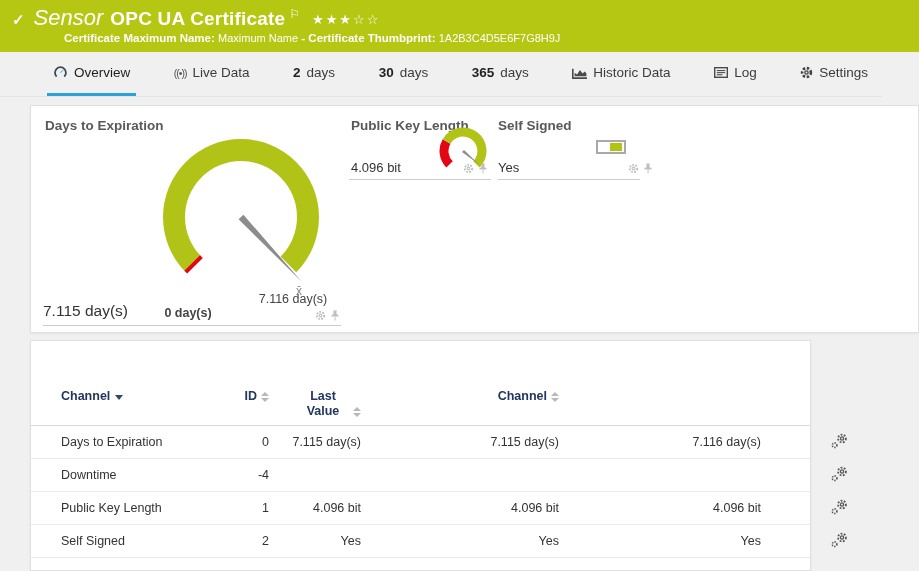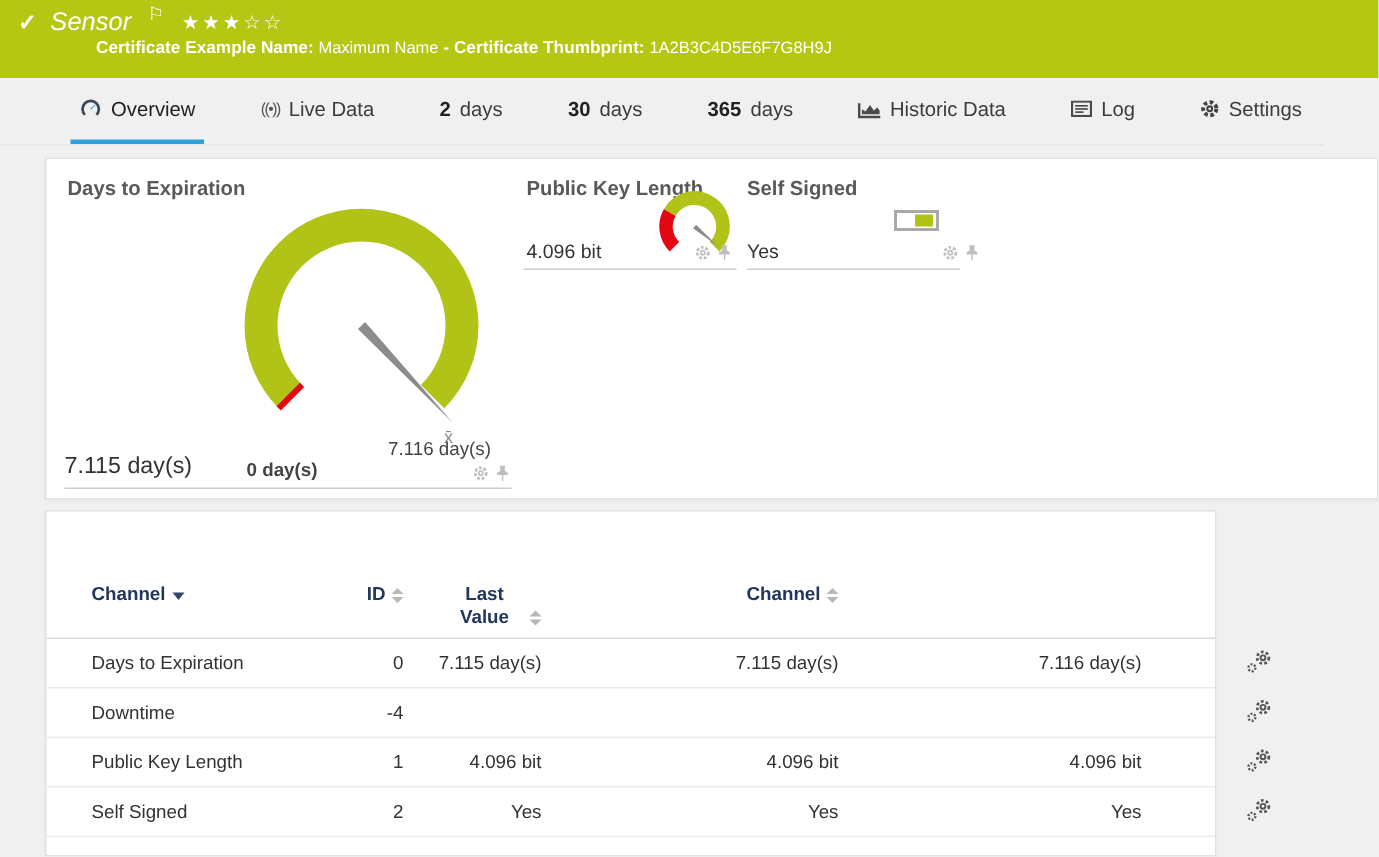--- a/index.html
+++ b/index.html
@@ -5,21 +5,21 @@
   * { margin:0; padding:0; box-sizing:border-box; }
   html,body { width:919px; height:571px; overflow:hidden; background:#f0f0f0;
     font-family:"Liberation Sans", sans-serif; color:#333; }
   .stage { position:relative; width:919px; height:571px; }
 
   
   .app-header { position:absolute; left:0; top:0; width:919px; height:52px;
     background:#b5c712; color:#fff; padding:5px 0 0 12px; }
   .hline1 { display:flex; align-items:baseline; }
   .check { font-size:15px; font-weight:bold; margin-right:9px; }
-  .kind { font-style:italic; font-size:17px; margin-right:7px; }
+  .kind { font-style:italic; font-size:22px; margin-right:7px; }
   .sensor-title { font-size:19px; font-weight:bold; letter-spacing:.2px; }
   .flag { font-size:12px; position:relative; top:-7px; margin-left:4px; }
   .stars { font-size:13px; letter-spacing:2px; margin-left:12px; position:relative; top:-1px; }
   .hline2 { margin-left:52px; margin-top:1px; font-size:11.5px; white-space:nowrap; }
   .hline2 b { font-weight:bold; }
   .hline2 span.v { font-size:11px; }
 
   
   .tabbar { position:absolute; left:0; top:52px; width:882px; height:45px;
     display:flex; align-items:stretch; justify-content:space-between;
@@ -70,25 +70,26 @@
 </style>
 </head>
 <body>
 
 <div class="stage">
 
   <div class="app-header">
     <div class="hline1">
       <span class="check">✓</span>
       <span class="kind">Sensor</span>
+      <span class="sensor-title">OPC UA Certificate</span>
       <span class="flag">⚐</span>
       <span class="stars">★★★☆☆</span>
     </div>
     <div class="hline2">
-      <b>Certificate Example Name:</b>
+      <b>Certificate Maximum Name:</b>
       <span class="v">Maximum Name</span>
       <b>- Certificate Thumbprint:</b>
       <span class="v">1A2B3C4D5E6F7G8H9J</span>
     </div>
   </div>
 
   <div class="tabbar">
     <div class="tab active">
       <svg width="15" height="14" viewBox="0 0 175 172">
         <path d="M31.8,137.2 A78,78 0 1 1 142.2,137.2 L126.6,121.6 A56,56 0 1 0 47.4,121.6 Z" fill="#3a4856"></path>

